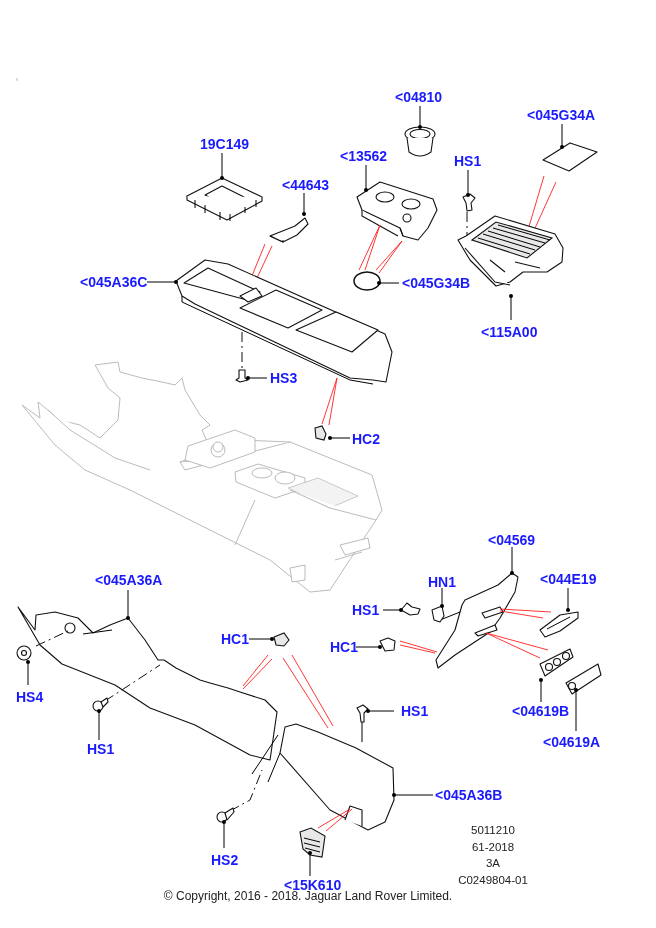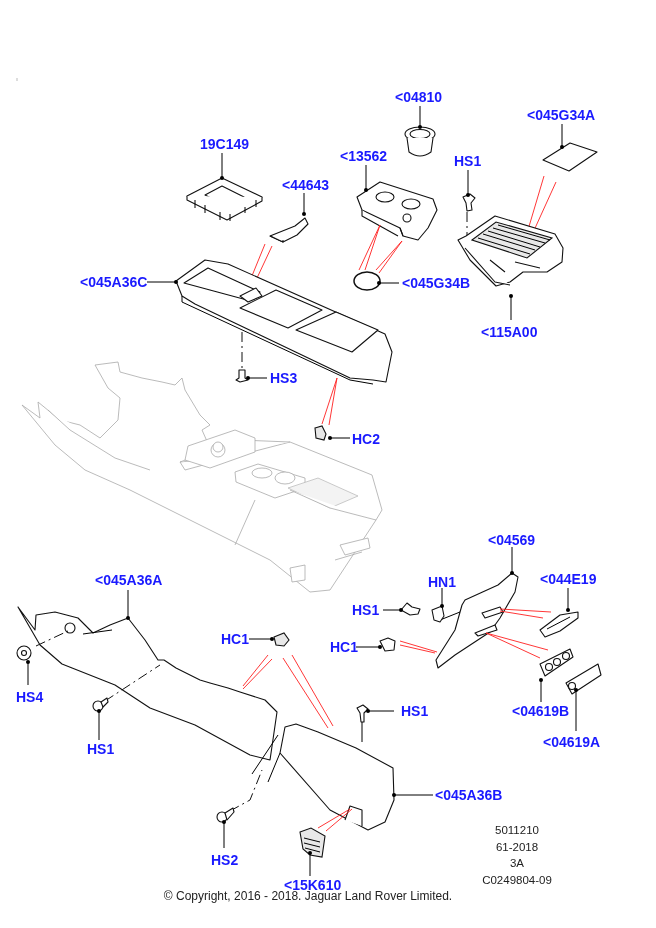--- a/index.html
+++ b/index.html
@@ -7,21 +7,21 @@
   #diagram { position:absolute; left:0; top:0; width:656px; height:928px; }
   .lbl { font-family:"Liberation Sans", sans-serif; font-weight:bold; font-size:14px; fill:#1a1aff; cursor:pointer; }
   .lead { stroke:#000; stroke-width:1; fill:none; }
   .dot { fill:#000; }
   .part { stroke:#111; stroke-width:1.1; fill:#fff; stroke-linejoin:round; }
   .partdark { stroke:#111; stroke-width:1.1; fill:#e8e8e8; }
   .ghost { stroke:#aaa; stroke-width:0.8; fill:#fff; }
   .ghostfill { stroke:#aaa; stroke-width:0.6; fill:#f3f3f3; }
   .red { stroke:#ff2020; stroke-width:0.9; fill:none; }
   .dash { stroke:#111; stroke-width:1; fill:none; stroke-dasharray:10 4 2 4; }
-  .meta { position:absolute; right:84px; width:110px; text-align:center; font-size:11.5px; color:#222; line-height:16.5px; }
+  .meta { position:absolute; right:108px; width:110px; text-align:center; font-size:11.5px; color:#222; line-height:16.5px; }
   .copy { position:absolute; left:0; width:656px; top:889px; text-align:center; font-size:12px; color:#222; margin-left:-20px; }
 </style>
 </head>
 <body>
 
 <svg id="diagram" viewBox="0 0 656 928" xmlns="http://www.w3.org/2000/svg">
 
   <g>
     <path class="ghost" d="M22,405 L40,418 L38,402 L60,420 L80,425 L100,438 L118,420 L120,398 L108,388 L95,365 L118,362 L120,372 L142,378 L162,382 L175,385 L182,378 L185,390 L200,415 L210,425 L202,430 L210,448 L218,458 L180,462 L185,470 L240,455 L290,442 L372,475 L382,510 L376,520 L330,590 L310,592 L270,560 L230,540 L180,515 L130,490 L85,470 L55,445 Z"></path>
     <path class="ghost" d="M180,462 L240,440 L290,442"></path>
@@ -271,16 +271,16 @@
   <circle class="dot" cx="310" cy="853" r="2"></circle>
   <text class="lbl" x="284" y="890">&lt;15K610</text>
 
   <line class="ghost" x1="17" y1="78" x2="17" y2="81"></line>
 </svg>
 
 <div class="meta" style="top:822px;">
   <div>5011210</div>
   <div>61-2018</div>
   <div>3A</div>
-  <div>C0249804-09</div>
+  <div>C0249804-01</div>
 </div>
 
 <div class="copy">© Copyright, 2016 - 2018. Jaguar Land Rover Limited.</div>
 
 </body></html>

